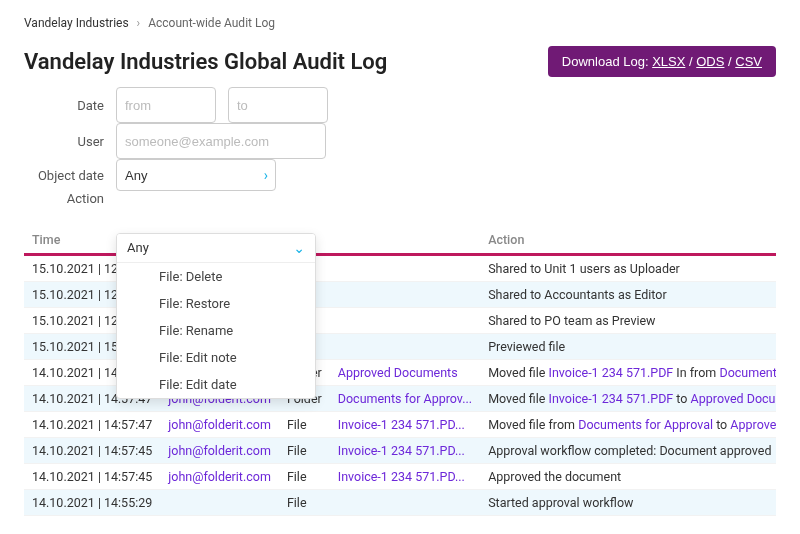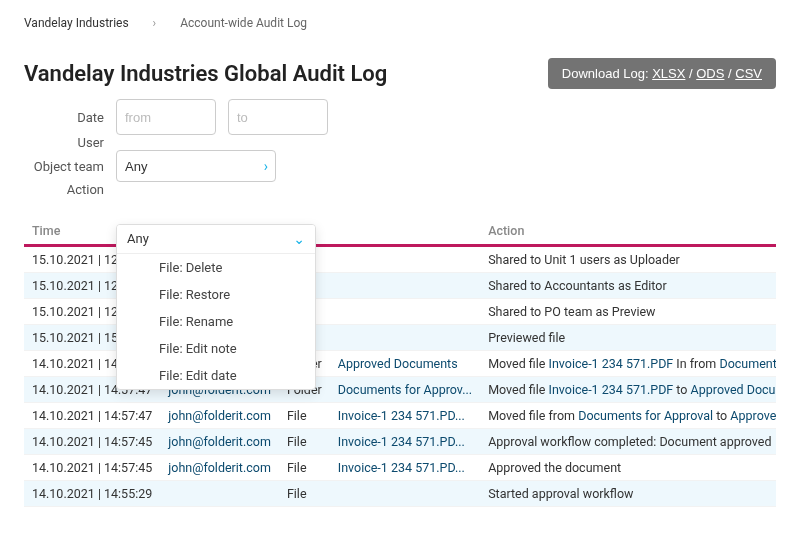--- a/index.html
+++ b/index.html
@@ -6,35 +6,35 @@
     body {
       font-family: -apple-system, BlinkMacSystemFont, 'Segoe UI', Roboto, sans-serif;
       font-size: 13px;
       background: #fff;
       color: #333;
     }
     .page { padding: 16px 24px; max-width: 800px; margin: 0 auto; }
 
     
     .breadcrumb {
-      display: flex; align-items: center; gap: 24px;
-      font-size: 12px; color: #666; margin-bottom: 28px;
+      display: flex; align-items: center; gap: 8px;
+      font-size: 12px; color: #666; margin-bottom: 16px;
     }
     .breadcrumb .sep { color: #999; }
     .breadcrumb a { color: #333; text-decoration: none; }
 
     
     .header-row {
       display: flex; align-items: center; justify-content: space-between;
       margin-bottom: 10px;
     }
     .page-title { font-size: 22px; font-weight: 600; color: #222; }
 
     .download-btn {
-      background: #737373;
+      background: #701a75;
       color: #fff;
       border: none;
       border-radius: 4px;
       padding: 8px 14px;
       font-size: 13px;
       cursor: pointer;
       white-space: nowrap;
     }
     .download-btn span { color: #fff; }
     .download-btn .link-part { text-decoration: underline; }
@@ -97,21 +97,21 @@
     tbody tr { border-bottom: 1px solid #f2f2f2; }
     tbody tr:nth-child(even) { background: #fafafa; }
     tbody tr.highlighted { background: #eef8fd; }
     tbody td { padding: 5px 8px; color: #333; white-space: nowrap; }
     .col-time { width: 155px; }
     .col-user { width: 140px; margin-left: 36px; }
     .col-type { width: 55px; }
     .col-object { width: 160px; }
     .col-action { }
 
-    a.link { color: #0c4a6e; text-decoration: none; }
+    a.link { color: #6d28d9; text-decoration: none; }
   </style>
 </head>
 <body>
 
 <div class="page">
 
   <div class="breadcrumb">
     <a>Vandelay Industries</a>
     <span class="sep">›</span>
     <span>Account-wide Audit Log</span>
@@ -127,24 +127,25 @@
   <div class="filters">
 
     <div class="filter-row">
       <span class="filter-label">Date</span>
       <input class="filter-input date-from" type="text" placeholder="from" style="">
       <input class="filter-input date-to" type="text" placeholder="to" style="">
     </div>
 
     <div class="filter-row">
       <span class="filter-label">User</span>
-    </div>
-
-    <div class="filter-row">
-      <span class="filter-label">Object team</span>
+      <input class="filter-input user-input" type="text" placeholder="someone@example.com" style="">
+    </div>
+
+    <div class="filter-row">
+      <span class="filter-label">Object date</span>
       <div class="select-wrap">
         <select>
           <option>Any</option>
           <option>File</option>
           <option>Folder</option>
         </select>
         <span class="select-icon">›</span>
       </div>
     </div>
 

